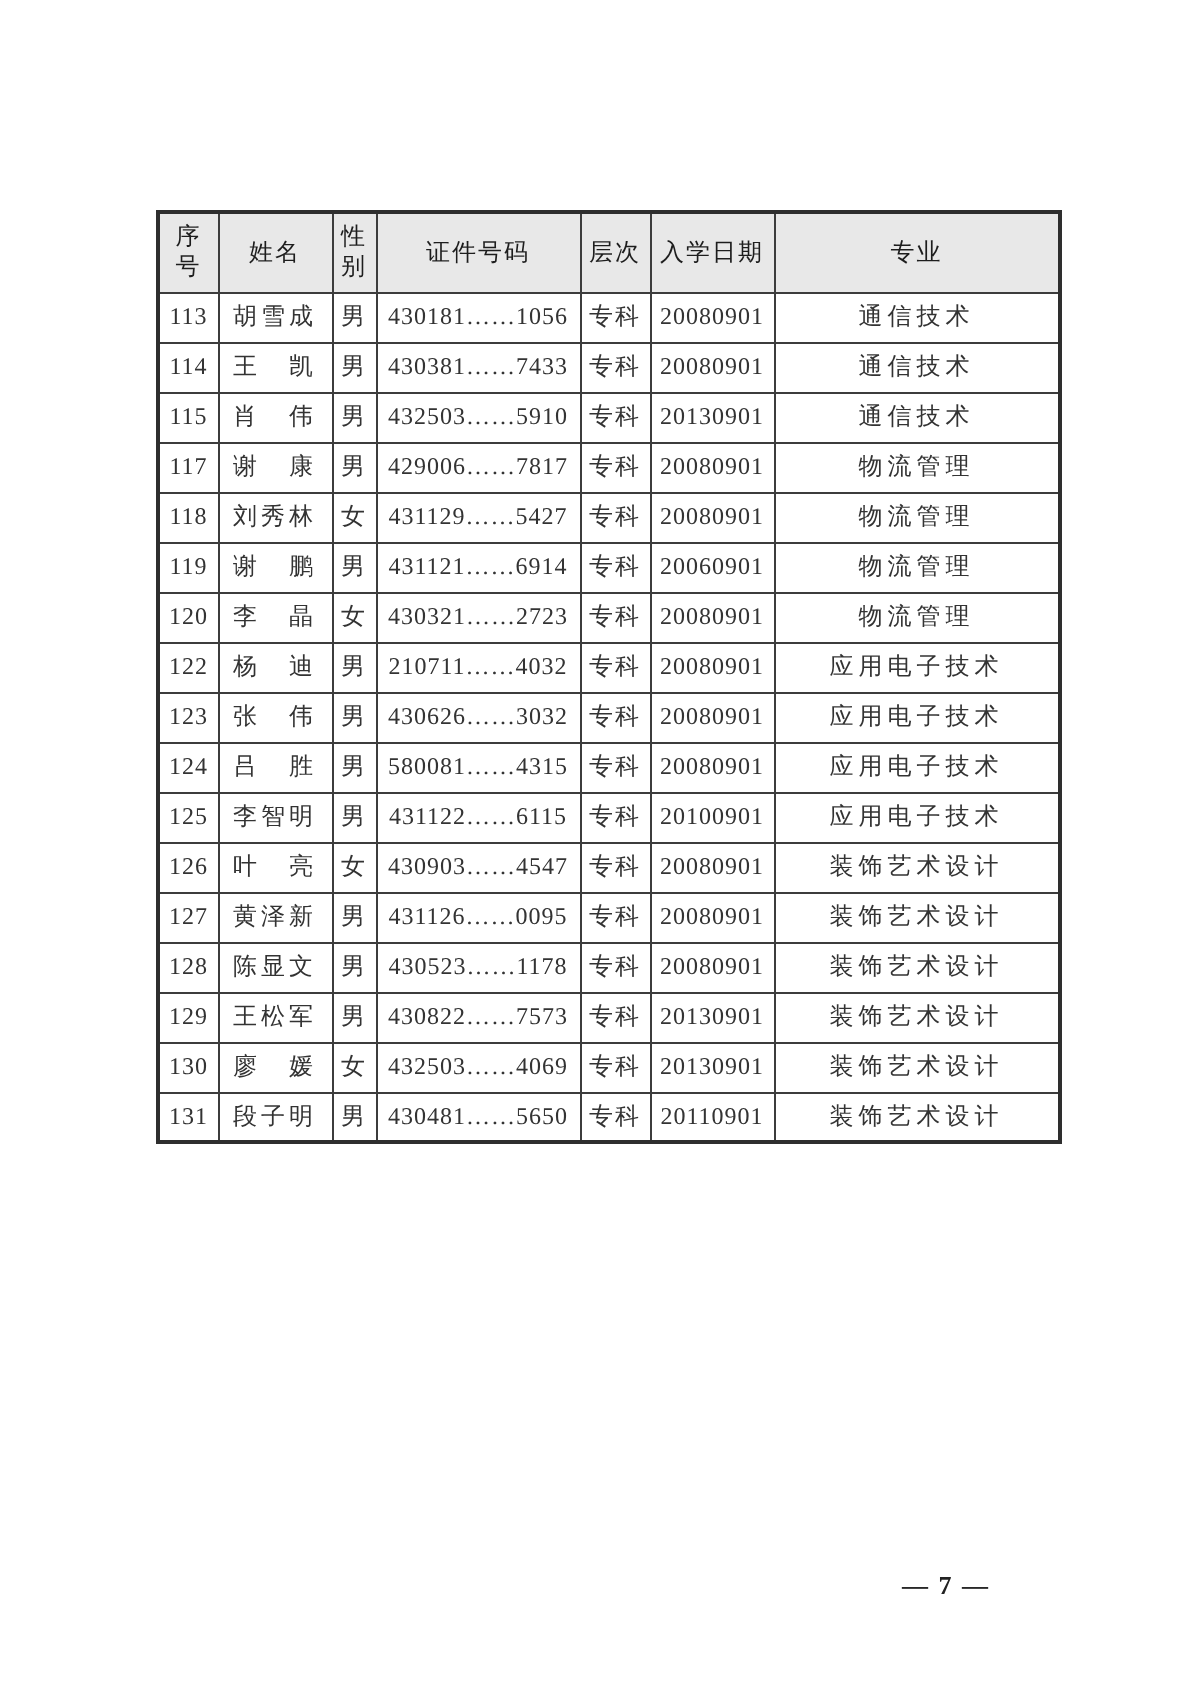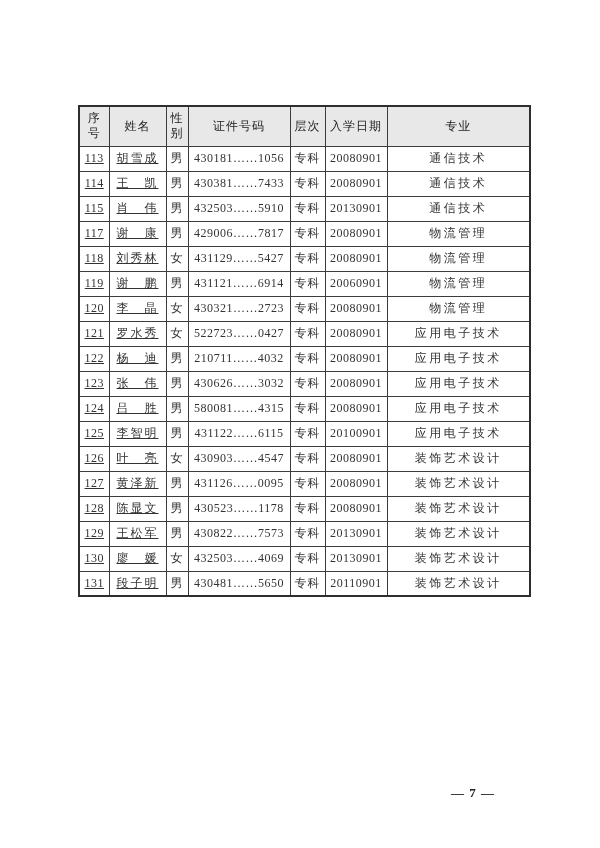--- a/index.html
+++ b/index.html
@@ -43,22 +43,22 @@
     white-space: pre-line;
     letter-spacing: 1px;
   }
   .roster tbody td {
     height: 25px;
     font-size: 12px;
     color: #333333;
     text-align: center;
     background: #ffffff;
   }
-  .c-no   { letter-spacing: 0.5px; text-decoration: underline; }
-  .c-name { letter-spacing: 2px; font-size: 11.5px; text-decoration: underline; }
+  .c-no   { letter-spacing: 0.5px; }
+  .c-name { letter-spacing: 2px; font-size: 11.5px; }
   .c-gender, .c-level { letter-spacing: 1px; font-size: 11.5px; }
   .c-id   { letter-spacing: 0.5px; }
   .c-date { letter-spacing: 0.5px; font-family: Liberation Serif, serif; }
   .c-major {
     text-align: right;
     padding-left: 13px;
     letter-spacing: 2.5px;
     font-size: 11.5px;
   }
   .page-footer {
@@ -158,29 +158,20 @@
         <tr>
           <td class="c-no">120</td>
           <td class="c-name">李　晶</td>
           <td class="c-gender">女</td>
           <td class="c-id">430321……2723</td>
           <td class="c-level">专科</td>
           <td class="c-date">20080901</td>
           <td class="c-major">物流管理</td>
         </tr>
         <tr>
-          <td class="c-no">121</td>
-          <td class="c-name">罗水秀</td>
-          <td class="c-gender">女</td>
-          <td class="c-id">522723……0427</td>
-          <td class="c-level">专科</td>
-          <td class="c-date">20080901</td>
-          <td class="c-major">应用电子技术</td>
-        </tr>
-        <tr>
           <td class="c-no">122</td>
           <td class="c-name">杨　迪</td>
           <td class="c-gender">男</td>
           <td class="c-id">210711……4032</td>
           <td class="c-level">专科</td>
           <td class="c-date">20080901</td>
           <td class="c-major">应用电子技术</td>
         </tr>
         <tr>
           <td class="c-no">123</td>

